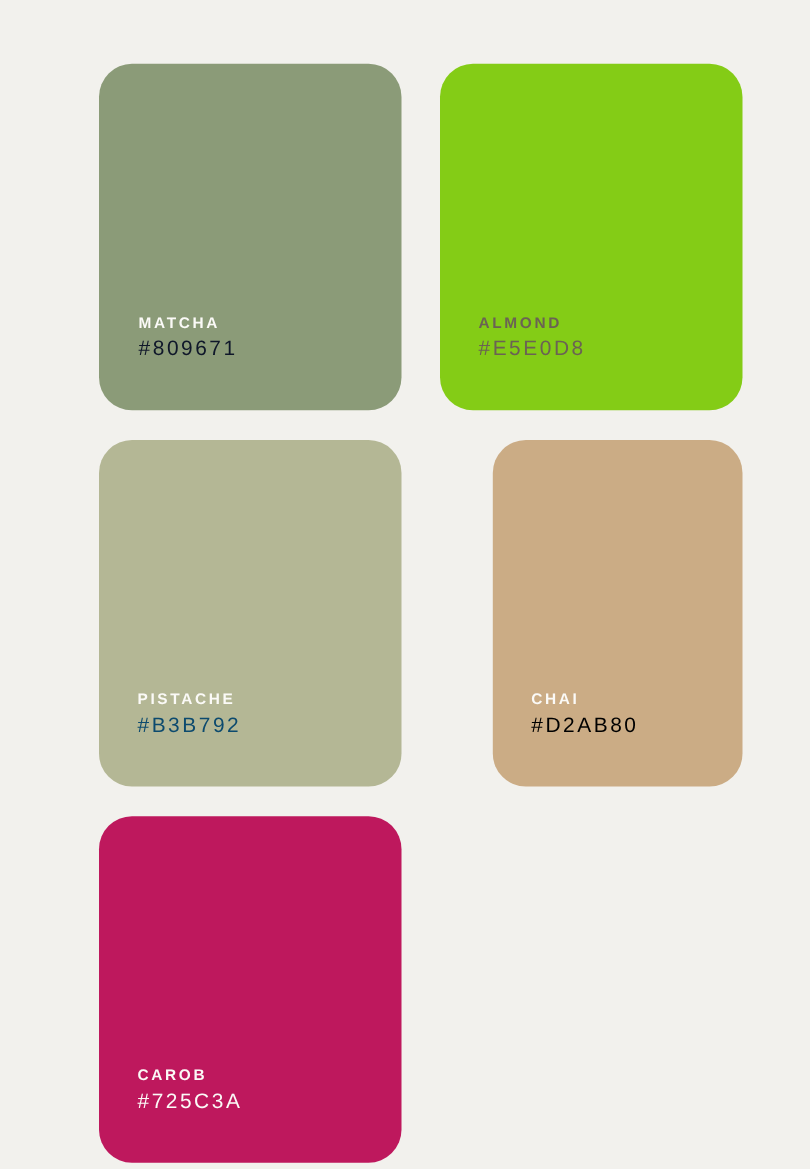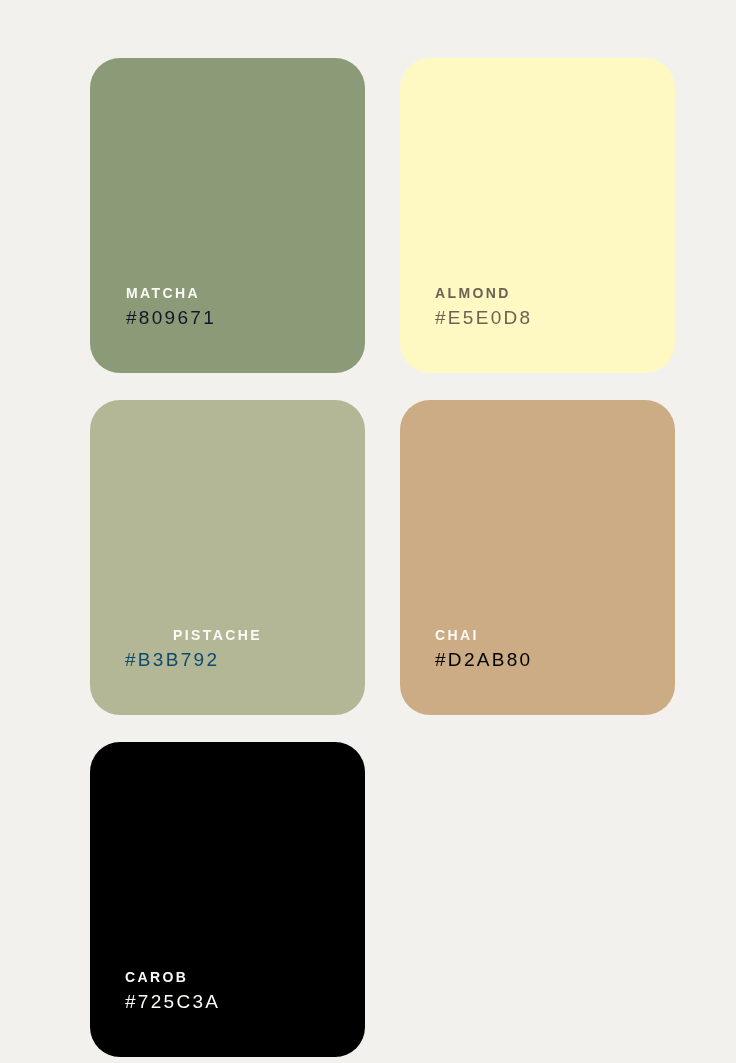--- a/index.html
+++ b/index.html
@@ -79,30 +79,30 @@
 </style>
 </head>
 <body style="background: rgb(242, 241, 237);">
 
 <div id="palette-board" style="background: rgb(242, 241, 237);">
   <div id="swatch-grid">
       <div class="swatch-card text-light" style="background: rgb(139, 155, 120); padding-left: 36px;">
         <div class="swatch-name" style="color: rgb(251, 250, 247);">MATCHA</div>
         <div class="swatch-hex" style="color: #0f172a;">#809671</div>
       </div>
-      <div class="swatch-card text-dark" style="background: #fef9c3;">
+      <div class="swatch-card text-dark" style="background: #84cc16;">
         <div class="swatch-name" style="color: rgb(107, 98, 84);">ALMOND</div>
         <div class="swatch-hex" style="color: rgb(107, 98, 84);">#E5E0D8</div>
       </div>
       <div class="swatch-card text-light" style="background: rgb(180, 183, 149);">
-        <div class="swatch-name" style="color: rgb(251, 250, 247); margin-left: 48px;">PISTACHE</div>
+        <div class="swatch-name" style="color: rgb(251, 250, 247);">PISTACHE</div>
         <div class="swatch-hex" style="color: #0c4a6e;">#B3B792</div>
       </div>
-      <div class="swatch-card text-light" style="background: rgb(203, 172, 133);">
+      <div class="swatch-card text-light" style="background: rgb(203, 172, 133); margin-left: 48px;">
         <div class="swatch-name" style="color: rgb(251, 250, 247);">CHAI</div>
         <div class="swatch-hex" style="color: #000000;">#D2AB80</div>
       </div>
-      <div class="swatch-card text-light" style="background: #000000;">
+      <div class="swatch-card text-light" style="background: #be185d;">
         <div class="swatch-name" style="color: rgb(251, 250, 247);">CAROB</div>
         <div class="swatch-hex" style="color: rgb(251, 250, 247);">#725C3A</div>
       </div>
     </div>
 </div>
 
 </body></html>

